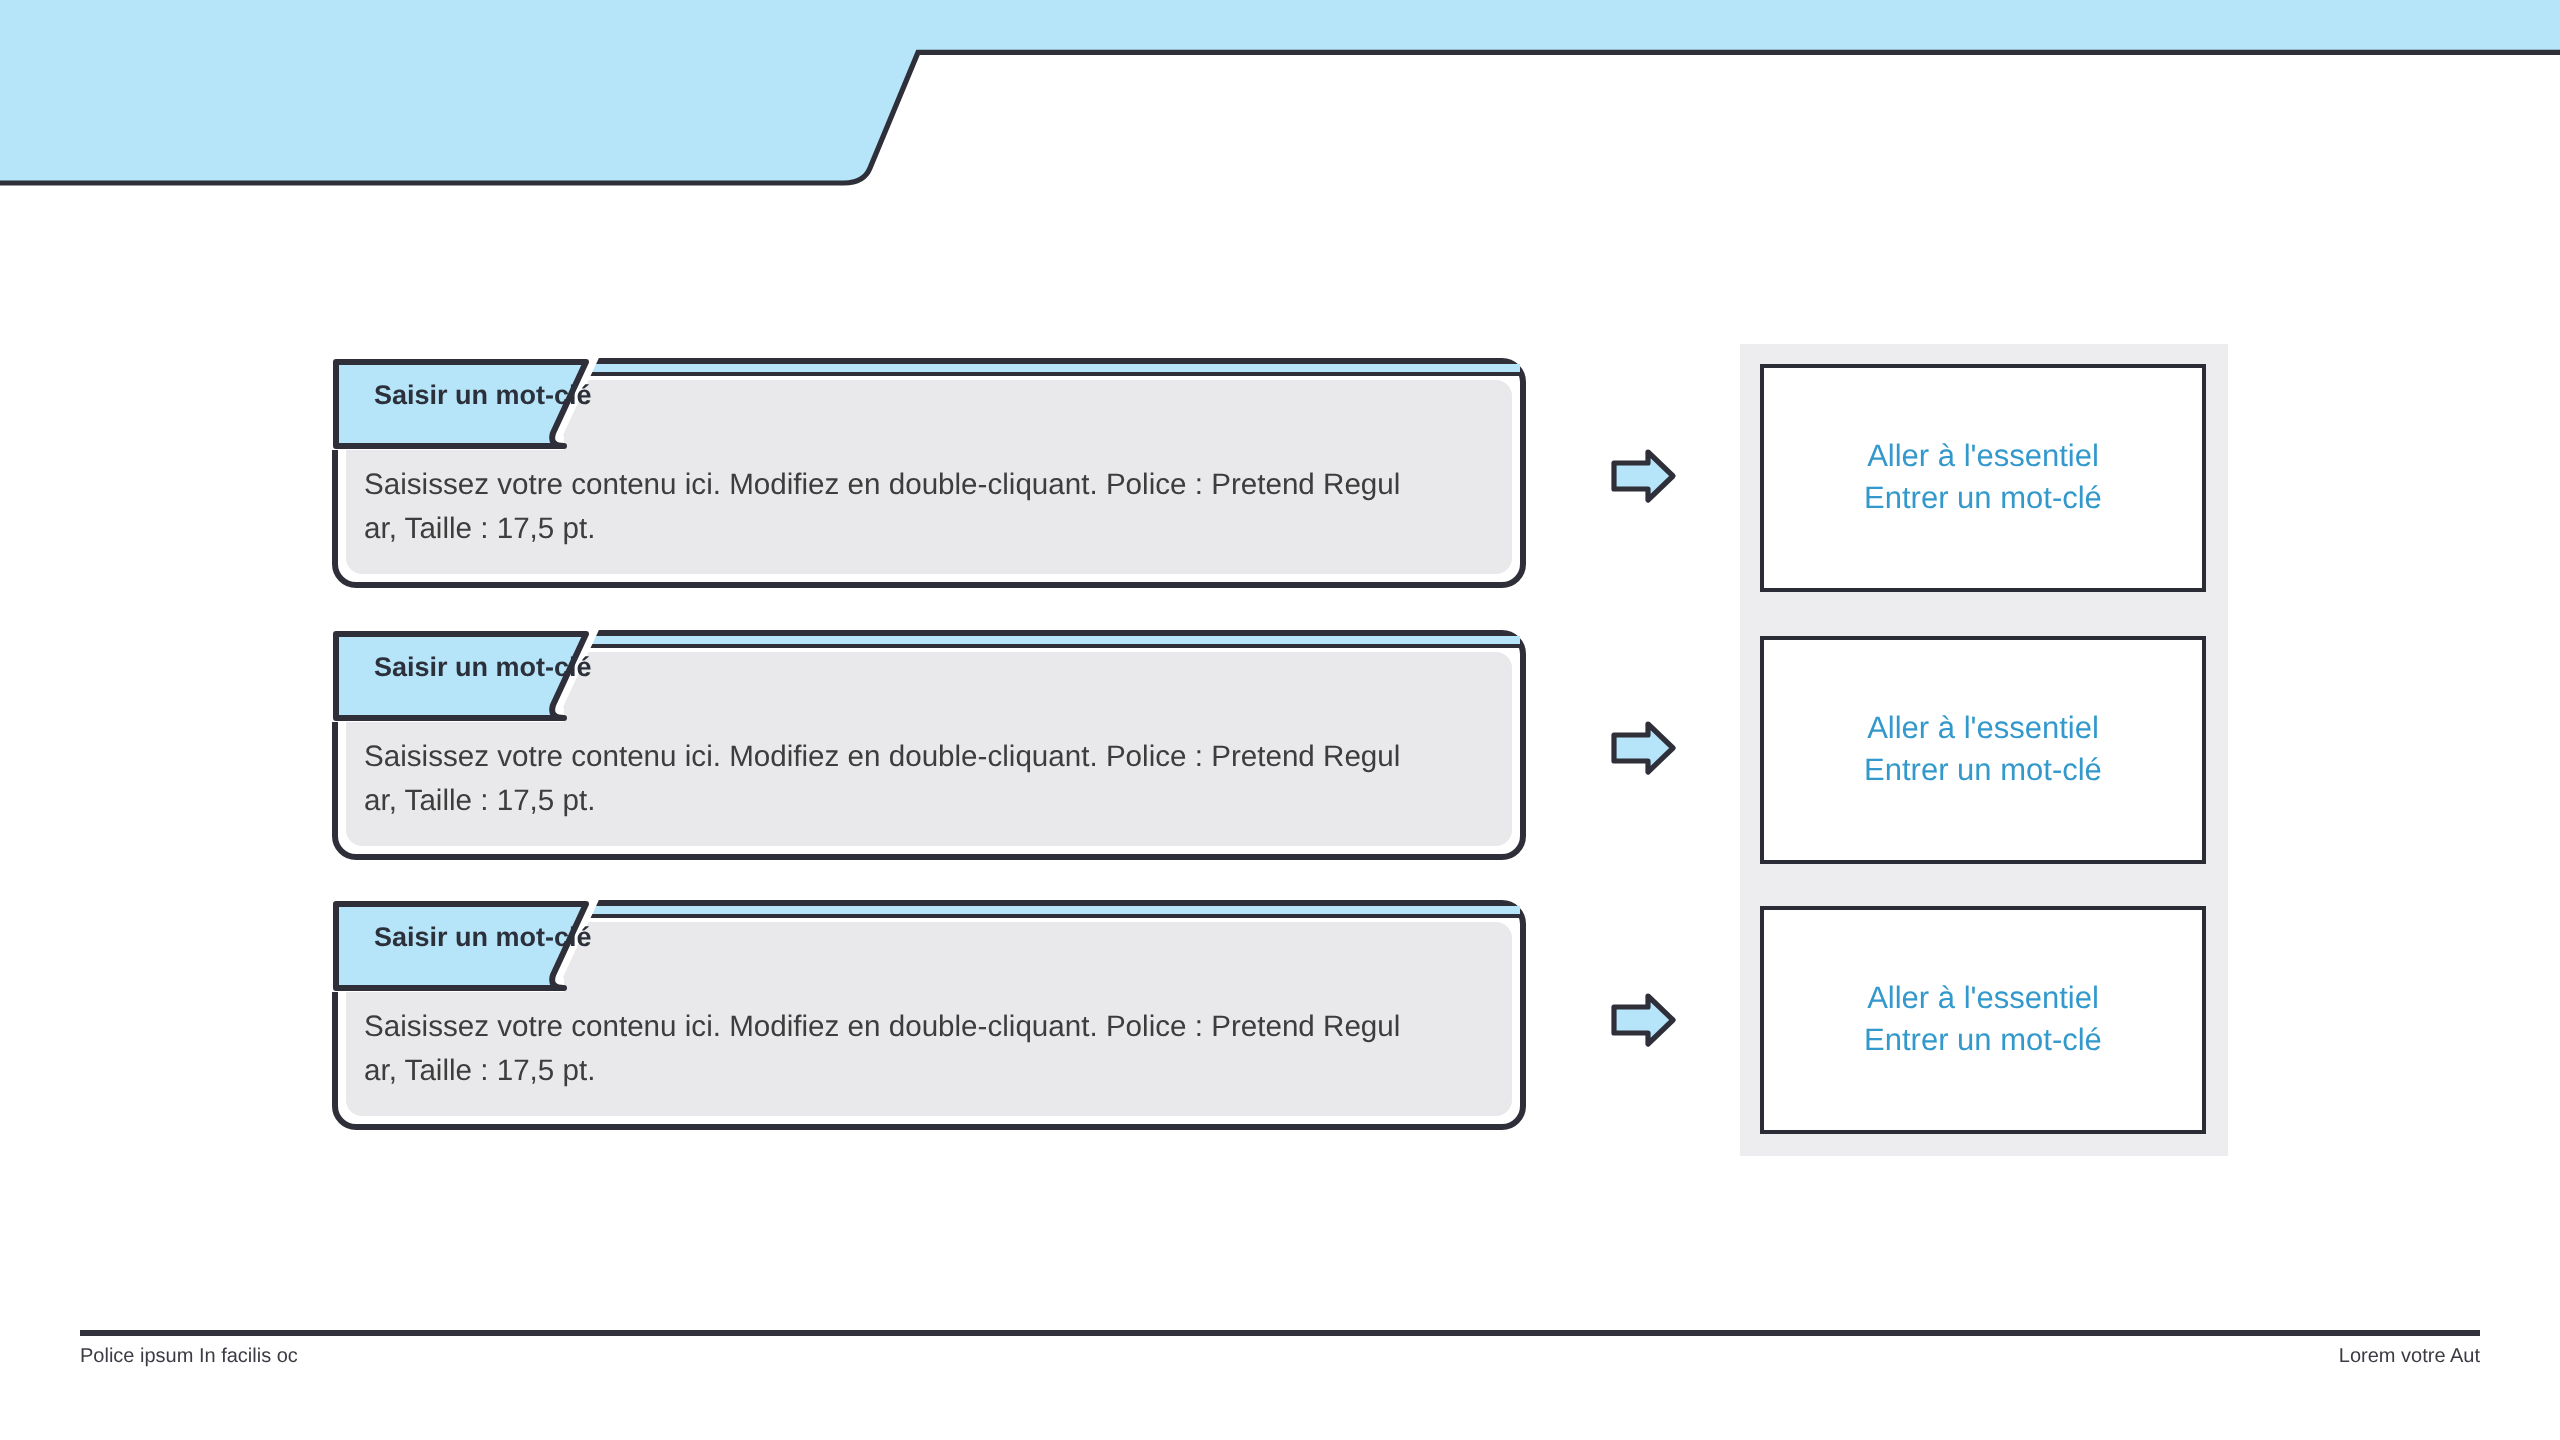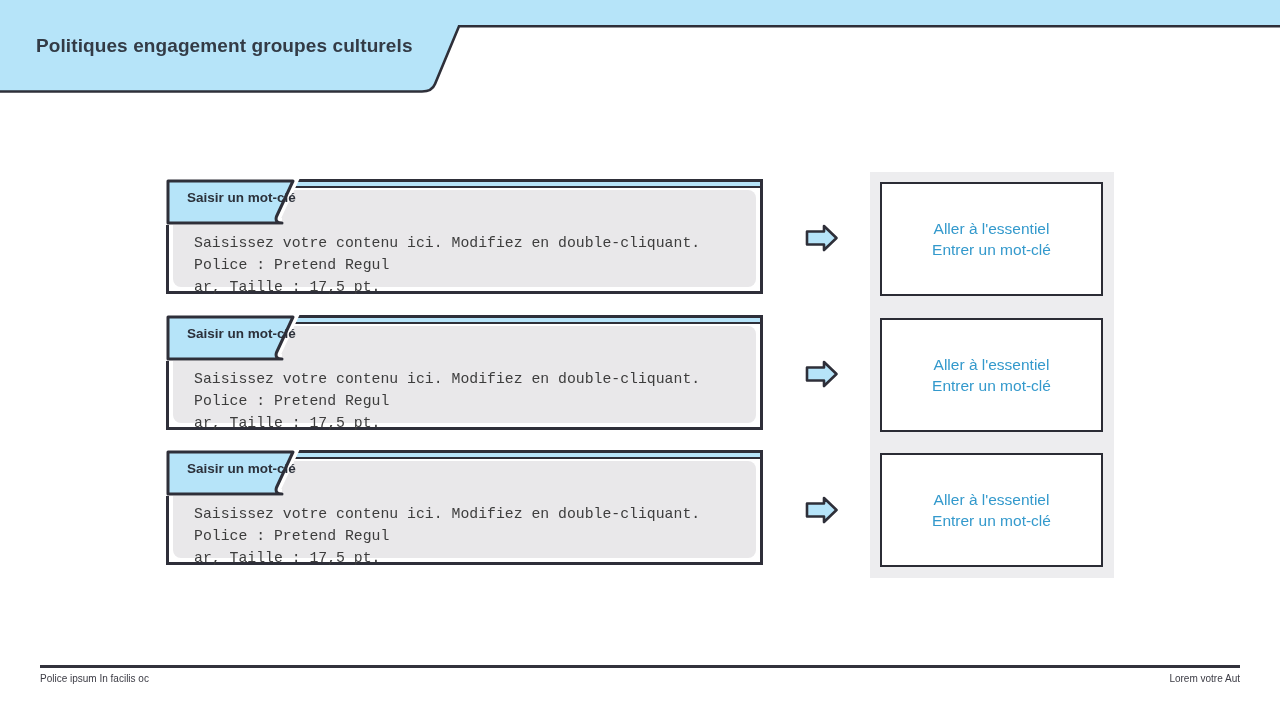--- a/index.html
+++ b/index.html
@@ -18,27 +18,27 @@
 
   
   .banner-svg{position:absolute;left:0;top:0;width:1280px;height:96px;display:block;}
   .banner-fill{fill:var(--accent-blue);}
   .banner-stroke{fill:none;stroke:var(--outline);stroke-width:2.6;}
   .page-title{position:absolute;left:36px;top:35px;font-size:19px;font-weight:700;
               color:var(--title-text);letter-spacing:0.1px;white-space:nowrap;}
 
   
   .card{position:absolute;left:166px;width:591px;height:109px;background:#fff;
-        border:3px solid var(--outline);border-radius:0;}
+        border:3px solid var(--outline);border-radius:12px;}
   .card-strip{position:absolute;left:0;right:0;top:0;height:4px;background:var(--accent-blue);
               border-bottom:2.5px solid var(--outline);}
   .card-panel{position:absolute;left:4px;right:4px;top:8px;bottom:4px;
               background:var(--panel-gray);border-radius:8px;}
-  .card-text{position:absolute;left:25px;top:50px;right:16px;font-size:14.8px;
-             line-height:22px;color:var(--body-text);font-family:Liberation Mono, monospace;}
+  .card-text{position:absolute;left:13px;top:50px;right:16px;font-size:14.8px;
+             line-height:22px;color:var(--body-text);}
   .tab-svg{position:absolute;left:-3px;top:-3px;width:140px;height:46px;display:block;z-index:2;}
   .tab-halo{fill:#ffffff;stroke:#ffffff;stroke-width:10;}
   .tab-main{fill:var(--accent-blue);stroke:var(--outline);stroke-width:3;stroke-linejoin:round;}
   .tab-label{position:absolute;left:18px;top:8px;z-index:3;font-size:13.5px;font-weight:700;
              color:#2b303a;white-space:nowrap;}
 
   
   .arrow-svg{position:absolute;left:805px;width:34px;height:32px;display:block;}
   .arrow-shape{fill:var(--accent-blue);stroke:var(--outline);stroke-width:2.6;stroke-linejoin:round;}
 
@@ -59,21 +59,20 @@
 </style>
 </head>
 <body>
 
 <div class="slide">
 
   <svg class="banner-svg" viewBox="0 0 1280 96" preserveAspectRatio="none">
     <path class="banner-fill" d="M0 0 H1280 V25.5 H458.5 L434.5 83.5 Q431.5 91 421.5 91 H0 Z"></path>
     <path class="banner-stroke" d="M1280 26.2 H459 L435 84 Q432 91.5 422 91.5 H0"></path>
   </svg>
-  <div class="page-title">Politiques engagement groupes culturels</div>
 
   <div class="card" style="top:179px;">
     <div class="card-strip"></div>
     <div class="card-panel"></div>
     <svg class="tab-svg" viewBox="0 0 140 46">
       <path class="tab-halo" d="M2 44 L2 2 L127 2 L110.5 37.5 Q108.5 44 116 44 Z"></path>
       <path class="tab-main" d="M2 44 L2 2 L127 2 L110.5 37.5 Q108.5 44 116 44 Z"></path>
     </svg>
     <div class="tab-label">Saisir un mot-clé</div>
     <div class="card-text">

